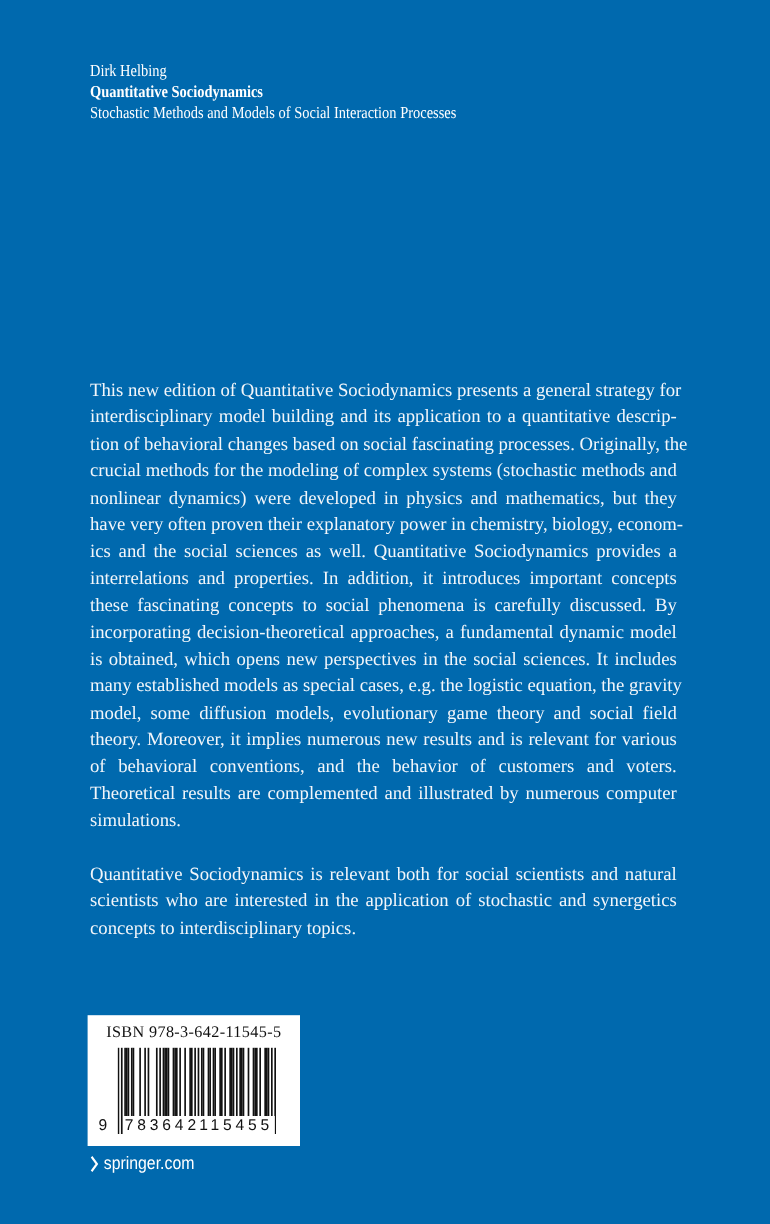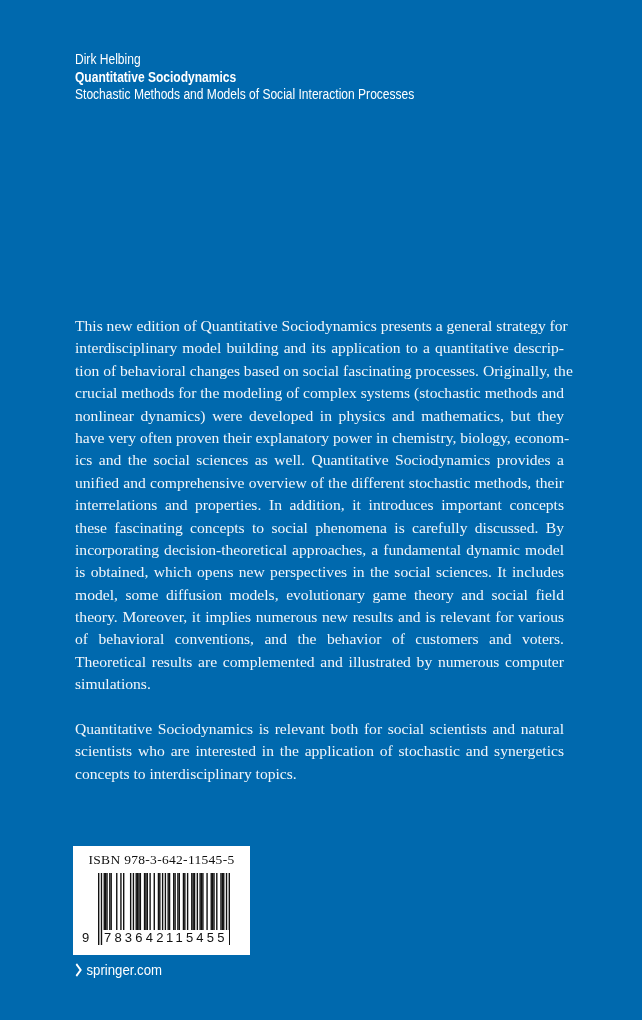--- a/index.html
+++ b/index.html
@@ -4,21 +4,21 @@
   <style>
     html, body { margin: 0; padding: 0; }
     body {
       width: 642px; height: 1020px;
       background: #0069ae;
       position: relative; overflow: hidden;
       color: #ffffff;
     }
     .header {
       position: absolute; left: 75px; top: 51px;
-      font-family: Liberation Sans, sans-serif;
+      font-family: Liberation Serif, serif;
       font-size: 14px; line-height: 17.5px;
     }
     .header .line { display: block; white-space: nowrap; transform-origin: left center; transform: scaleX(0.86); }
     .header .title { font-weight: bold; }
 
     .blurb {
       position: absolute; left: 75px; top: 315px; width: 489px;
       font-family: "Liberation Serif", serif;
       font-size: 15.6px; line-height: 22.4px;
       color: #f2f6fa;
@@ -74,25 +74,25 @@
 
 <div class="blurb">
   <div class="para" id="p1">
       <span class="ln">This new edition of Quantitative Sociodynamics presents a general strategy for</span>
       <span class="ln">interdisciplinary model building and its application to a quantitative descrip-</span>
       <span class="ln">tion of behavioral changes based on social fascinating processes. Originally, the</span>
       <span class="ln">crucial methods for the modeling of complex systems (stochastic methods and</span>
       <span class="ln">nonlinear dynamics) were developed in physics and mathematics, but they</span>
       <span class="ln">have very often proven their explanatory power in chemistry, biology, econom-</span>
       <span class="ln">ics and the social sciences as well. Quantitative Sociodynamics provides a</span>
-      <span class="ln">unified and comprehensive overview of the different stochastic methods, their</span>
       <span class="ln">interrelations and properties. In addition, it introduces important concepts</span>
       <span class="ln">these fascinating concepts to social phenomena is carefully discussed. By</span>
       <span class="ln">incorporating decision-theoretical approaches, a fundamental dynamic model</span>
       <span class="ln">is obtained, which opens new perspectives in the social sciences. It includes</span>
+      <span class="ln">many established models as special cases, e.g. the logistic equation, the gravity</span>
       <span class="ln">model, some diffusion models, evolutionary game theory and social field</span>
       <span class="ln">theory. Moreover, it implies numerous new results and is relevant for various</span>
       <span class="ln">of behavioral conventions, and the behavior of customers and voters.</span>
       <span class="ln">Theoretical results are complemented and illustrated by numerous computer</span>
       <span class="ln last">simulations.</span>
     </div>
   <div class="para" id="p2">
       <span class="ln">Quantitative Sociodynamics is relevant both for social scientists and natural</span>
       <span class="ln">scientists who are interested in the application of stochastic and synergetics</span>
       <span class="ln last">concepts to interdisciplinary topics.</span>

